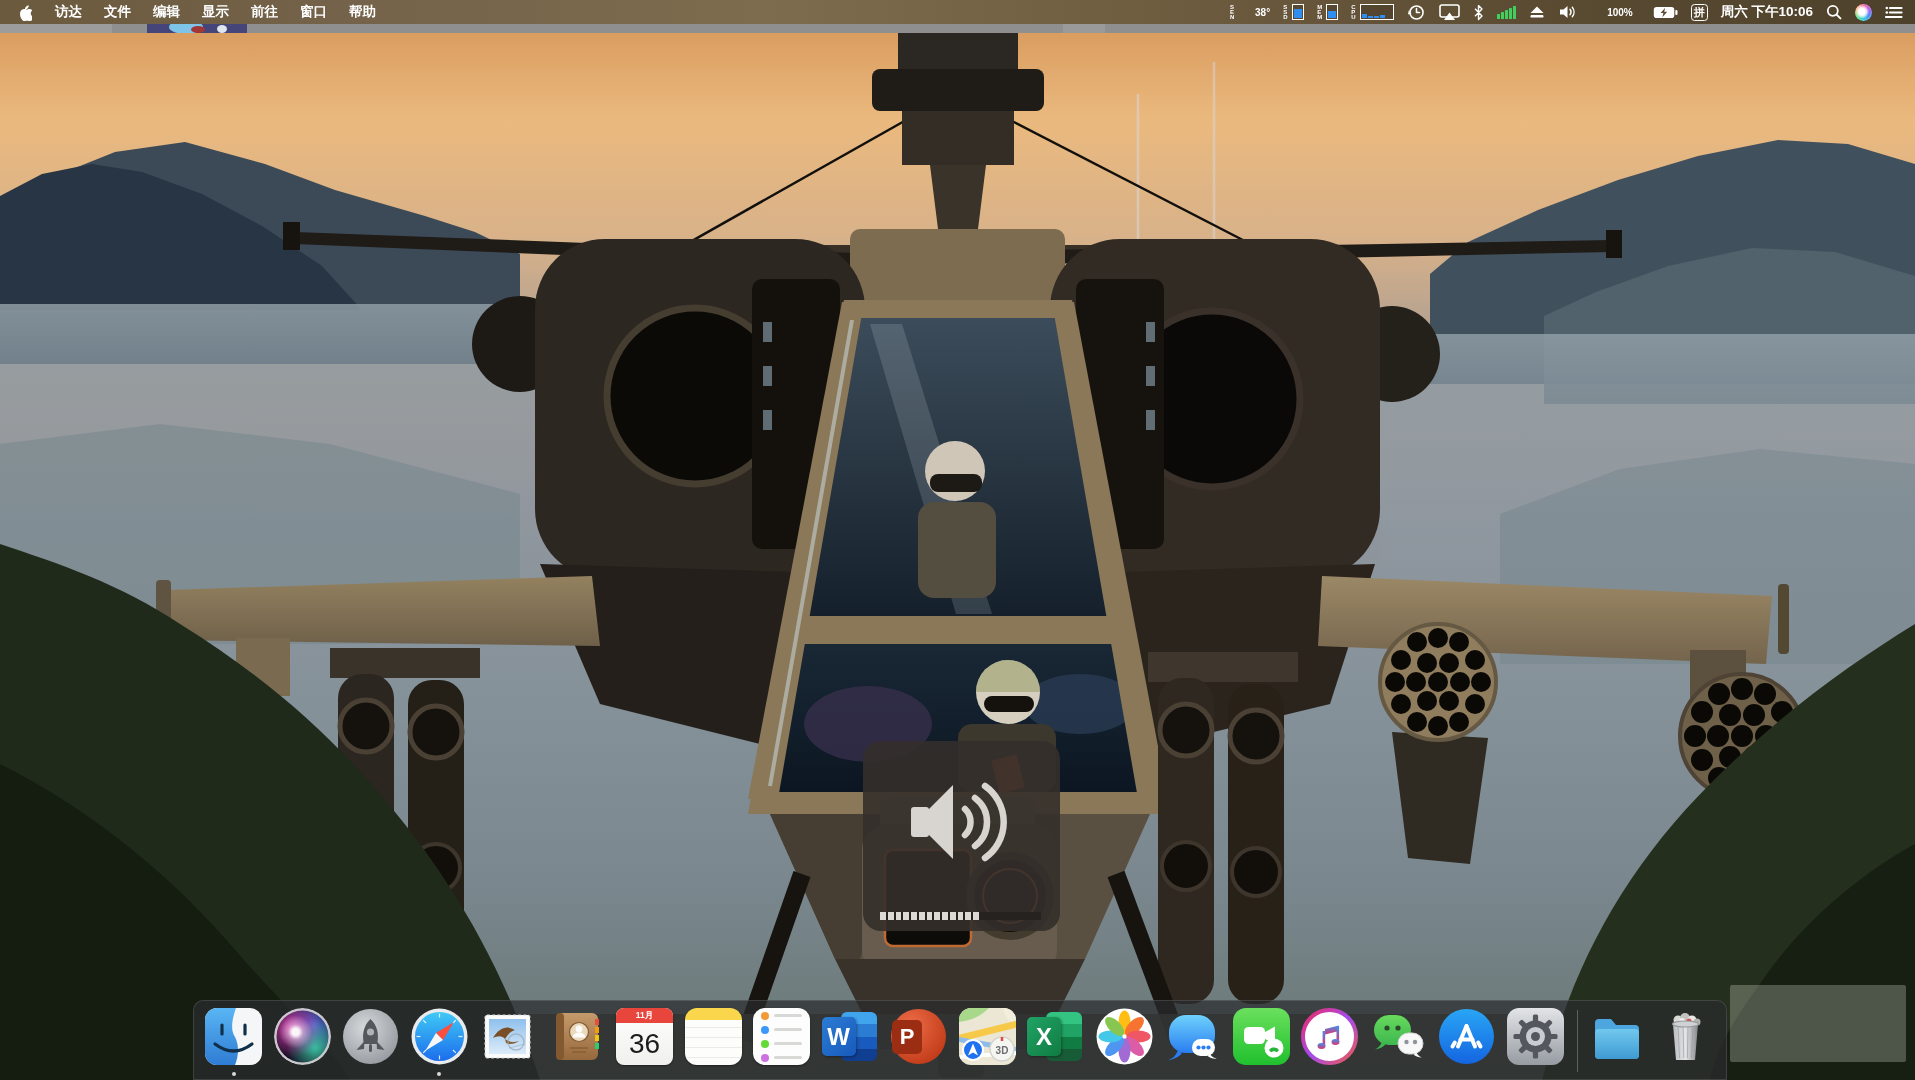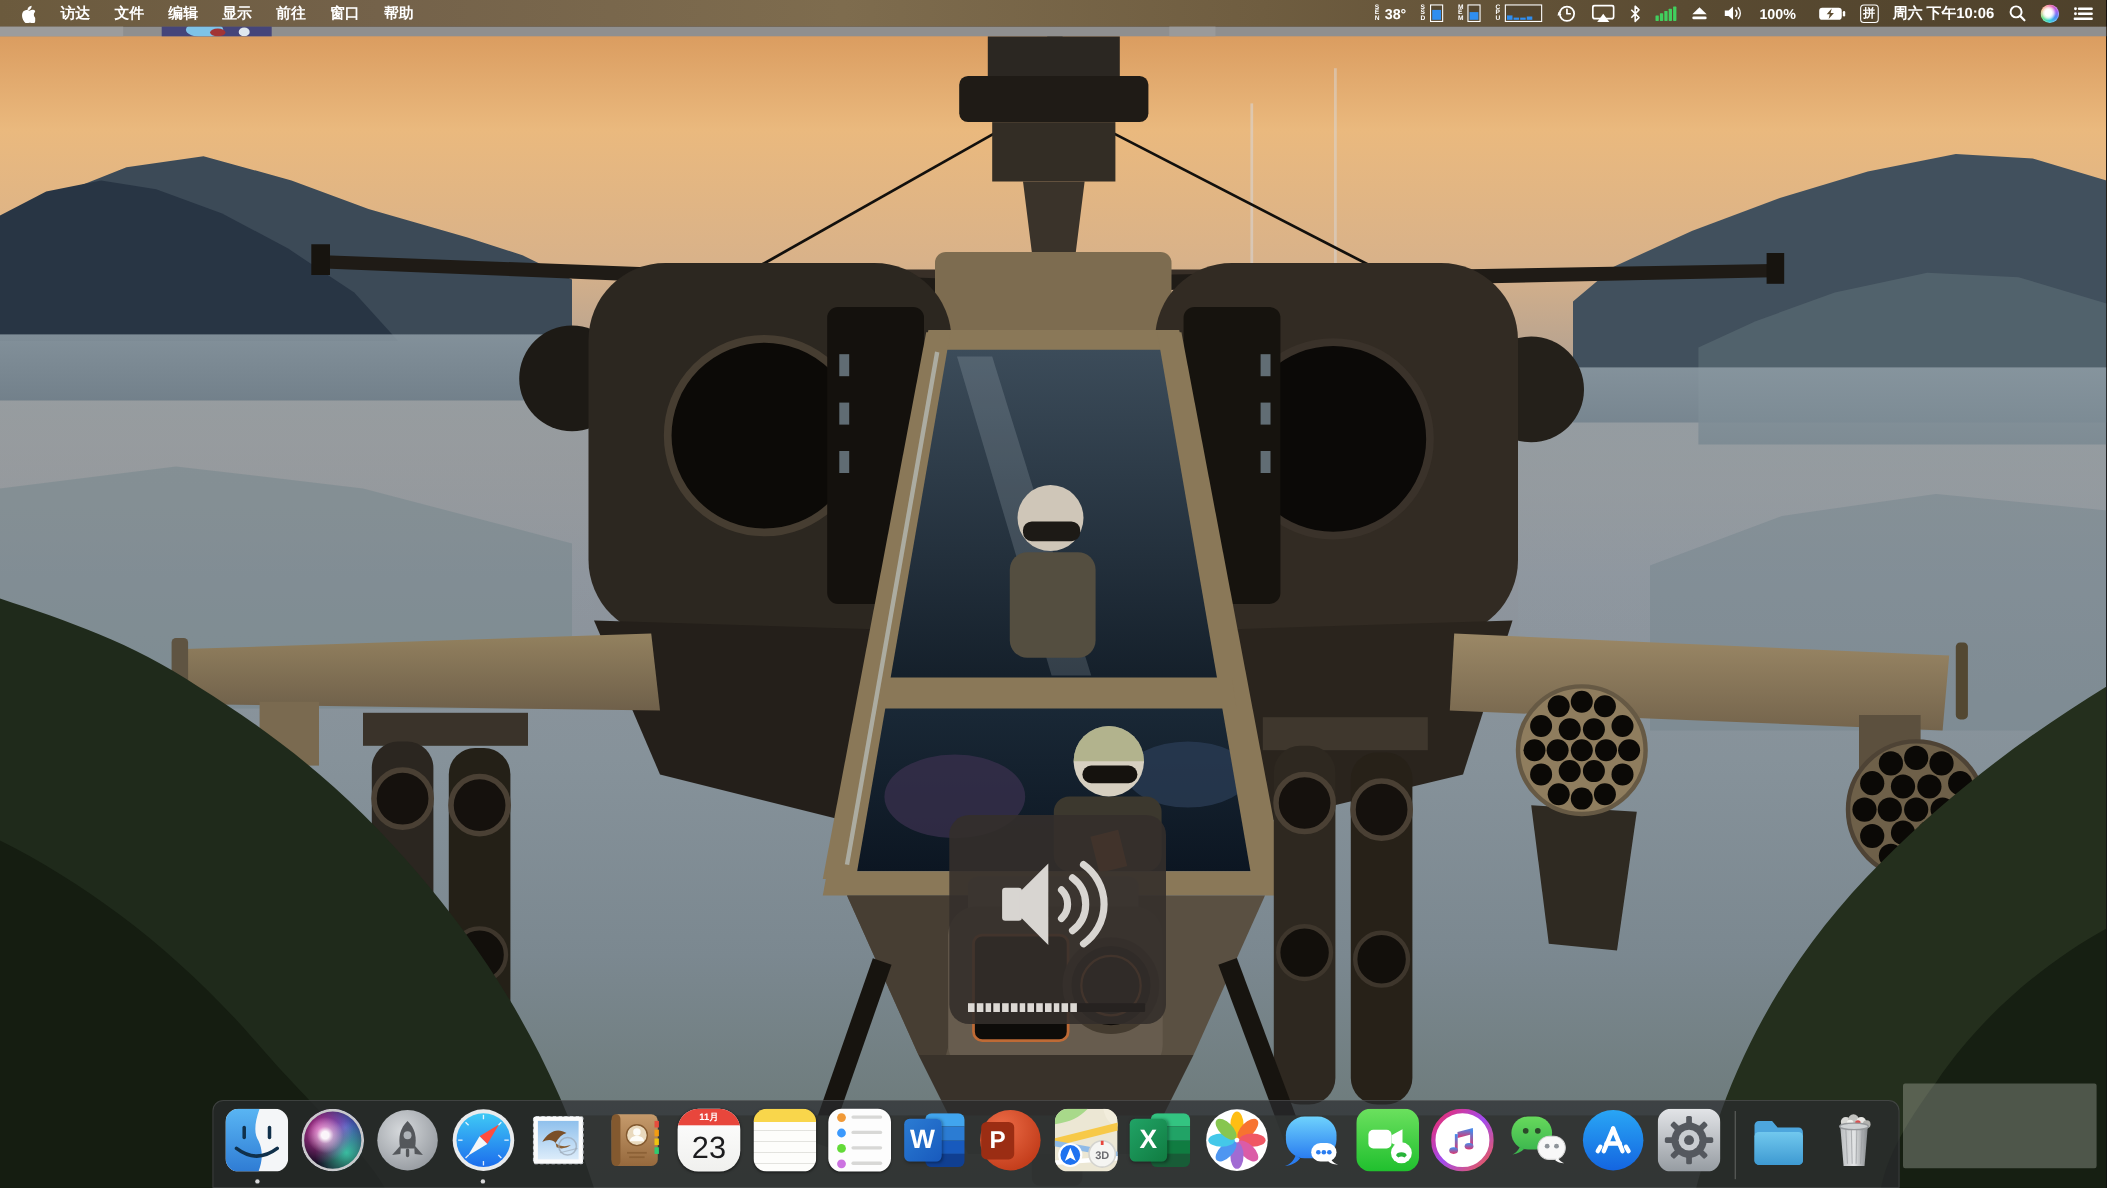--- a/index.html
+++ b/index.html
@@ -12,21 +12,21 @@
     background:linear-gradient(90deg,#6b5a3d 0%,#74624a 18%,#7e6c4e 40%,#6f5d40 60%,#5a4b32 80%,#4e412b 100%);
     display:flex; align-items:center; justify-content:space-between; color:#fff; }
   .mb-left { display:flex; align-items:center; height:24px; padding-left:10px; }
   .mb-item { padding:0 11px; font-size:13.5px; font-weight:600; height:24px; line-height:24px; white-space:nowrap; }
   .mb-item.app { font-weight:700; }
   .apple { padding:0 12px 0 8px; display:flex; align-items:center; height:24px; }
   .mb-right { display:flex; align-items:center; height:24px; padding-right:12px; gap:13px; }
   .st { display:flex; align-items:center; gap:3px; height:24px; }
   .vlabel { display:inline-block; width:6px; font-size:6px; line-height:5px; font-weight:700;
             word-break:break-all; letter-spacing:0; }
-  .st-text { font-size:13px; font-weight:600; }
+  .st-text { font-size:10px; font-weight:600;margin-left:16px; }
   .gauge { width:12px; height:16px; border:1px solid #fff; position:relative; background:rgba(0,0,0,.15); }
   .gauge .fill { position:absolute; bottom:1px; left:1px; right:1px; background:#2f8ef0; }
   .gauge.wide { width:34px; }
   .cpu-bars { position:absolute; bottom:1px; left:1px; display:flex; align-items:flex-end; gap:1px; }
   .cpu-bars span { width:5px; background:#2f8ef0; display:block; }
   .sigbars { display:flex; align-items:flex-end; gap:1px; height:14px; }
   .sigbars span { width:3px; background:#41cf5e; border-radius:.5px; display:block; }
   .battery { display:flex; align-items:center; gap:20px; }
   .ime-badge { width:17px; height:17px; border:1.5px solid #fff; border-radius:3.5px;
     font-size:11px; line-height:14px; text-align:center; font-weight:600; }
@@ -64,21 +64,21 @@
     background:rgba(42,43,46,.72); border-radius:10px 10px 0 0;
     box-shadow:0 0 0 1px rgba(255,255,255,.12) inset;
     display:flex; align-items:flex-start; padding:8px 12px 0 12px; }
   .dock-item { width:57px; height:57px; margin-right:11.5px; position:relative; flex:none; }
   .dock-item:last-child { margin-right:0; }
   .dock-item.running::after { content:""; position:absolute; left:50%; bottom:-11px; width:4px; height:4px;
     margin-left:-2px; border-radius:50%; background:rgba(225,225,228,.95); }
   .dock-sep { width:1px; height:62px; background:rgba(255,255,255,.25); margin:2px 10px 0 2px; flex:none; }
 
   
-  .ic-cal { width:57px; height:57px; background:linear-gradient(#fff,#f0f0ee); border-radius:19px; overflow:hidden;
+  .ic-cal { width:57px; height:57px; background:linear-gradient(#fff,#f0f0ee); border-radius:8px; overflow:hidden;
     box-shadow:0 1px 2px rgba(0,0,0,.4); display:flex; flex-direction:column; }
   .ic-cal .hd { height:15px; background:#e8463c; color:#fff; font-size:8.5px; line-height:15px; text-align:center; font-weight:700; }
   .ic-cal .day { flex:1; display:flex; align-items:center; justify-content:center; font-size:28px; font-weight:300; color:#1c1c1e; }
   
   .ic-notes { width:57px; height:57px; border-radius:12px; overflow:hidden; box-shadow:0 1px 2px rgba(0,0,0,.4);
     background:
       linear-gradient(#f9d64b 0 12px, transparent 12px),
       repeating-linear-gradient(#fdfdfb 0 9px, #fdfdfb 9px, #d9d9d4 10px);
   }
   
@@ -603,21 +603,21 @@
         <circle cx="31" cy="21" r="3.4" fill="#fdfcf8"></circle>
         <path d="M24.5,29.5 a6.5,5 0 0 1 13,0 Z" fill="#fdfcf8"></path>
         <line x1="22" y1="40" x2="40" y2="40" stroke="#83592f" stroke-width="1.6" opacity=".7"></line>
         <line x1="24" y1="44" x2="38" y2="44" stroke="#83592f" stroke-width="1.6" opacity=".7"></line>
       </svg>
     </div>
 
     <div class="dock-item">
       <div class="ic-cal">
         <div class="hd">11月</div>
-        <div class="day">23</div>
+        <div class="day">36</div>
       </div>
     </div>
 
     <div class="dock-item">
       <div class="ic-notes"></div>
     </div>
 
     <div class="dock-item">
       <div class="ic-rem">
         <div class="row">

